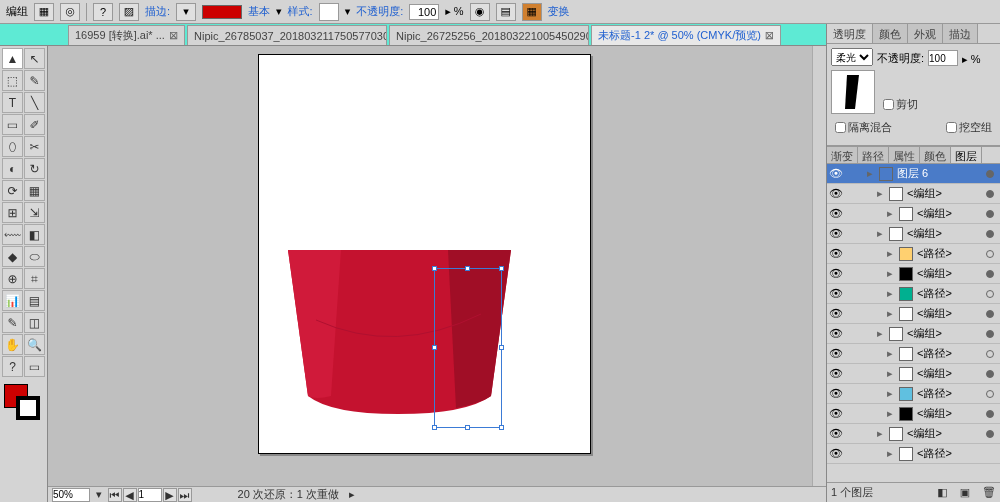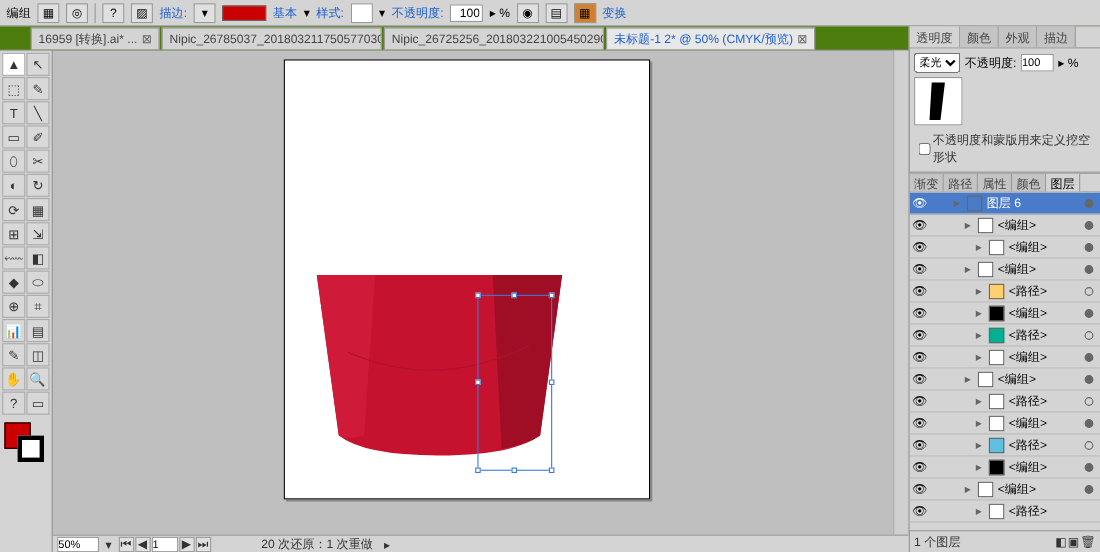--- a/index.html
+++ b/index.html
@@ -4,61 +4,61 @@
 <style>
 * { margin:0; padding:0; box-sizing:border-box; font-family:"Microsoft YaHei",sans-serif; font-size:11px; }
 body { background:#b8b8b8; width:1000px; height:502px; overflow:hidden; position:relative; }
 .toolbar { height:24px; background:#d4d4d4; border-bottom:1px solid #999; display:flex; align-items:center; padding:0 6px; gap:6px; }
 .toolbar .lbl { color:#000; }
 .toolbar .ico { width:20px; height:18px; background:#e0e0e0; border:1px solid #999; display:inline-flex; align-items:center; justify-content:center; }
 .toolbar .sep { width:1px; height:18px; background:#999; }
 .toolbar .swatch { width:40px; height:14px; background:#c00; border:1px solid #666; }
 .toolbar .link { color:#2060d0; }
 .toolbar input { width:30px; height:16px; border:1px solid #999; text-align:right; padding-right:2px; }
-.tabs { height:22px; background:#4d7c0f; border-bottom:1px solid #888; display:flex; align-items:flex-end; padding-left:28px; font-size:10px; }
+.tabs { height:22px; background:#5eead4; border-bottom:1px solid #888; display:flex; align-items:flex-end; padding-left:68px; font-size:10px; }
 .tab { height:20px; background:#d4d4d4; border:1px solid #999; border-bottom:none; padding:2px 6px; margin-right:2px; display:flex; align-items:center; gap:4px; max-width:200px; overflow:hidden; white-space:nowrap; color:#444; }
 .tab.active { background:#e8e8e8; color:#2060d0;text-align:right; }
 .tab .x { color:#666; cursor:pointer; }
 .main { position:absolute; top:46px; left:48px; right:174px; bottom:16px; background:#bfbfbf; }
 .artboard { position:absolute; left:210px; top:8px; width:333px; height:400px; background:#fff; border:1px solid #000; box-shadow:2px 2px 0 #888; }
 .red-shape { position:absolute; left:27px; bottom:38px; width:227px; height:167px; }
 .sel { position:absolute; left:175px; top:213px; width:68px; height:160px; border:1px solid #3b7bd6; }
 .sel .h { position:absolute; width:5px; height:5px; background:#fff; border:1px solid #3b7bd6; }
 .tools { position:absolute; left:0; top:46px; width:48px; bottom:0; background:#d4d4d4; border-right:1px solid #888; display:flex; flex-wrap:wrap; align-content:flex-start; padding:2px; gap:1px; }
 .tools .t { width:21px; height:21px; background:#d8d8d8; border:1px solid #aaa; display:flex; align-items:center; justify-content:center; font-size:12px; color:#333; }
 .tools .t.sel2 { background:#fff; }
 .tools .fillstroke { width:44px; height:38px; position:relative; margin-top:4px; }
 .tools .fill { position:absolute; left:2px; top:2px; width:24px; height:24px; background:#c00; border:1px solid #000; }
 .tools .stroke { position:absolute; left:14px; top:14px; width:24px; height:24px; background:#fff; border:4px solid #000; }
 .right { position:absolute; right:0; top:24px; width:174px; bottom:0; background:#d4d4d4; border-left:1px solid #888; display:flex; flex-direction:column; }
 .rtabs { height:20px; display:flex; border-bottom:1px solid #999; font-size:10px; }
 .rtab { padding:3px 6px; background:#c4c4c4; border-right:1px solid #999; color:#444; }
 .rtab.active { background:#d4d4d4; }
 .trans { padding:4px; border-bottom:1px solid #999; }
-.trans .row { display:flex; align-items:center; gap:4px; margin-bottom:4px; font-size:10px; }
+.trans .row { display:flex; align-items:flex-end; gap:4px; margin-bottom:4px; font-size:10px; }
 .trans select { height:18px; font-size:10px; }
 .trans input { width:30px; height:16px; border:1px solid #999; font-size:10px; }
 .thumb { width:44px; height:44px; border:1px solid #999; background:#fff; display:flex; align-items:center; justify-content:center; }
 .chk { display:flex; align-items:center; gap:2px; font-size:10px; color:#333; padding:2px 4px; }
 .chk input { width:11px; height:11px; }
 .rtabs2 { height:18px; display:flex; border-bottom:1px solid #999; border-top:1px solid #999; font-size:10px; }
 .rtab2 { padding:2px 4px; background:#c4c4c4; border-right:1px solid #999; color:#444; }
 .rtab2.active { background:#d4d4d4; color:#000; }
 .layers { flex:1; overflow:auto; background:#d4d4d4; }
 .layer { height:20px; display:flex; align-items:center; border-bottom:1px solid #bbb; font-size:10px; }
 .layer.top { background:#4a7bc8; color:#fff; }
 .layer .eye { width:18px; text-align:center; }
 .layer .lock { width:14px; }
 .layer .tri { width:10px; color:#666; }
 .layer .sw { width:14px; height:14px; border:1px solid #666; margin:0 2px; }
 .layer .nm { flex:1; padding-left:2px; white-space:nowrap; overflow:hidden; }
 .layer .circ { width:8px; height:8px; border:1px solid #666; border-radius:50%; margin:0 6px; }
 .layer .circ.f { background:#666; }
-.lfoot { height:20px; border-top:1px solid #999; display:flex; align-items:center; padding:0 4px; font-size:10px; color:#333; gap:1px; }
-.status { position:absolute; bottom:0; left:48px; right:174px; height:16px; background:#d4d4d4; border-top:1px solid #999; display:flex; align-items:flex-end; font-size:10px; padding:0 4px; gap:6px; color:#333; }
+.lfoot { height:20px; border-top:1px solid #999; display:flex; align-items:center; padding:0 4px; font-size:10px; color:#333; gap:12px; }
+.status { position:absolute; bottom:0; left:48px; right:174px; height:16px; background:#d4d4d4; border-top:1px solid #999; display:flex; align-items:center; font-size:10px; padding:0 4px; gap:6px; color:#333; }
 .status input { width:38px; height:14px; border:1px solid #999; font-size:10px; }
 .status .nav { display:flex; gap:1px; }
 .status .nav span { width:14px; height:14px; border:1px solid #999; background:#e0e0e0; text-align:center; line-height:12px; }
 .vscr { position:absolute; right:174px; top:46px; bottom:16px; width:14px; background:#d0d0d0; border-left:1px solid #aaa; }
 </style>
 </head>
 <body>
 
 <div class="toolbar">
   <span class="lbl">编组</span>
@@ -175,26 +175,36 @@
       <input value="100" style="">
       <span>▸ %</span>
     </div>
     <div class="row">
       <div class="thumb">
         <svg width="20" height="38">
             <path d="M4 2 L16 2 L12 36 L2 36 Z" fill="#000"></path>
           </svg>
       </div>
       <div style="flex:1">
-      </div>
-    </div>
-    <div class="chk">
-        <input type="checkbox" style="">
-        <span>不透明度和蒙版用来定义挖空形状</span>
-      </div>
+        <div class="chk">
+            <input type="checkbox" style="">
+            <span>剪切</span>
+          </div>
+      </div>
+    </div>
+    <div class="row">
+      <div class="chk">
+          <input type="checkbox" style="">
+          <span>隔离混合</span>
+        </div>
+      <div class="chk" style="margin-left:auto">
+          <input type="checkbox" style="">
+          <span>挖空组</span>
+        </div>
+    </div>
   </div>
   <div class="rtabs2" id="rtabs2">
       <div class="rtab2">渐变</div>
       <div class="rtab2">路径</div>
       <div class="rtab2">属性</div>
       <div class="rtab2">颜色</div>
       <div class="rtab2 active">图层</div>
     </div>
   <div class="layers" id="layers">
       <div class="layer top">

